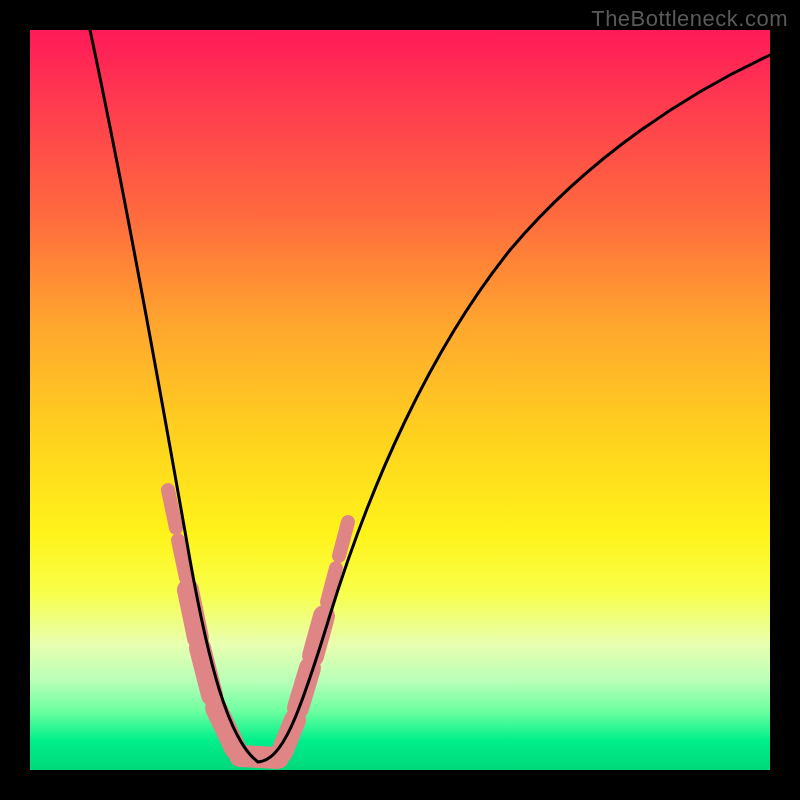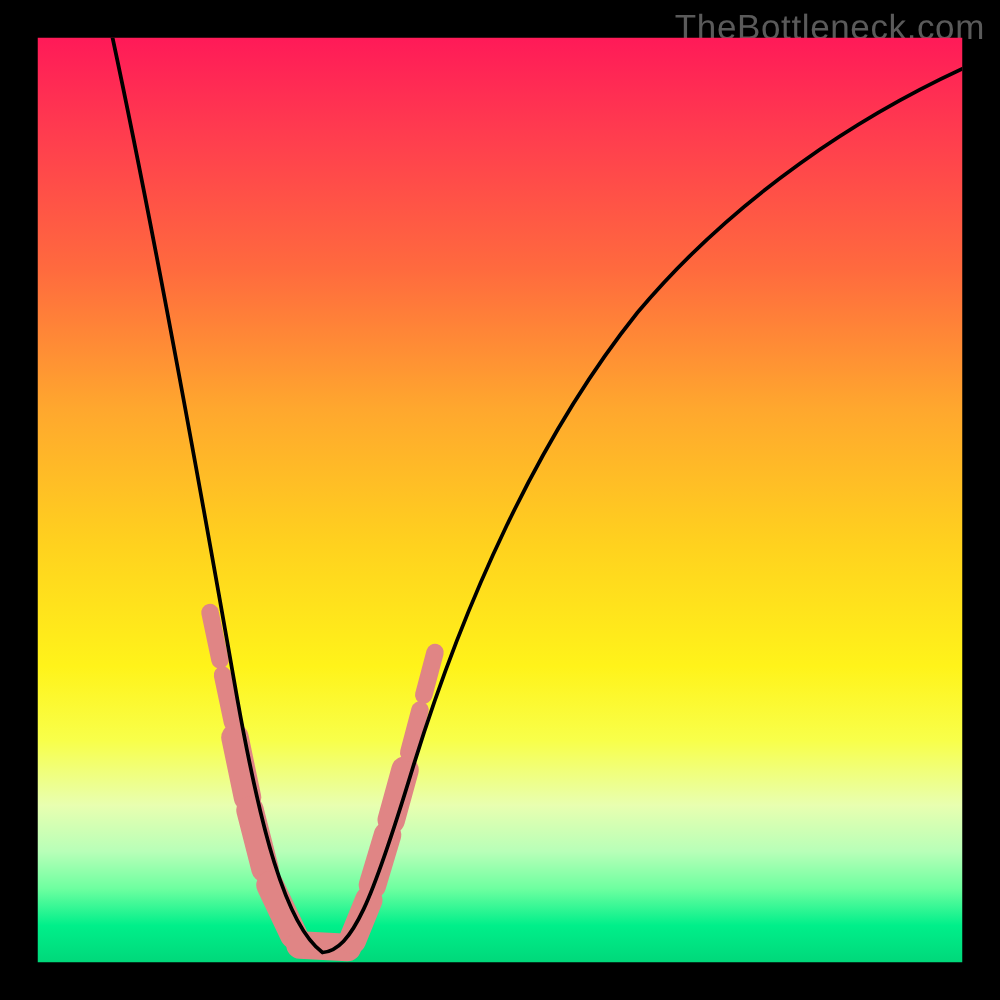--- a/index.html
+++ b/index.html
@@ -36,21 +36,21 @@
       #6effa0 92%,
       #00ef8a 96%,
       #00d87a 100%
     );
   }
   .watermark {
     position: absolute;
     top: 6px;
     right: 12px;
     color: #5a5a5a;
-    font-size: 28px;
+    font-size: 22px;
     font-weight: 500;
     letter-spacing: 0.5px;
     user-select: none;
   }
   svg.overlay {
     position: absolute;
     inset: 0;
   }
   .curve {
     fill: none;

